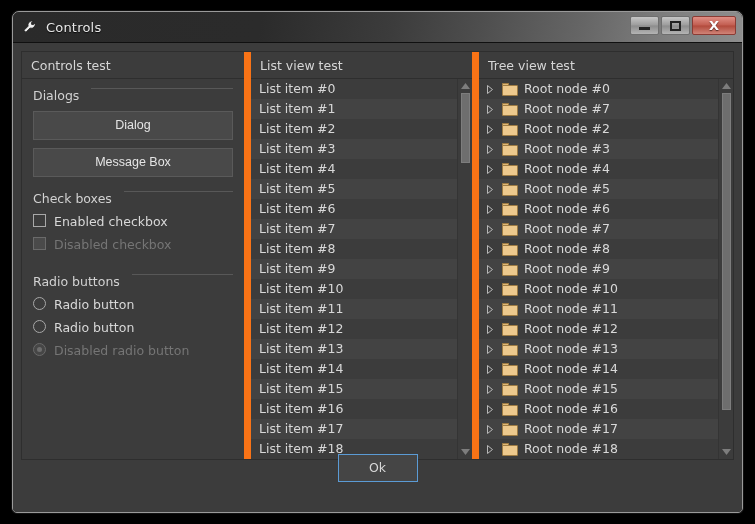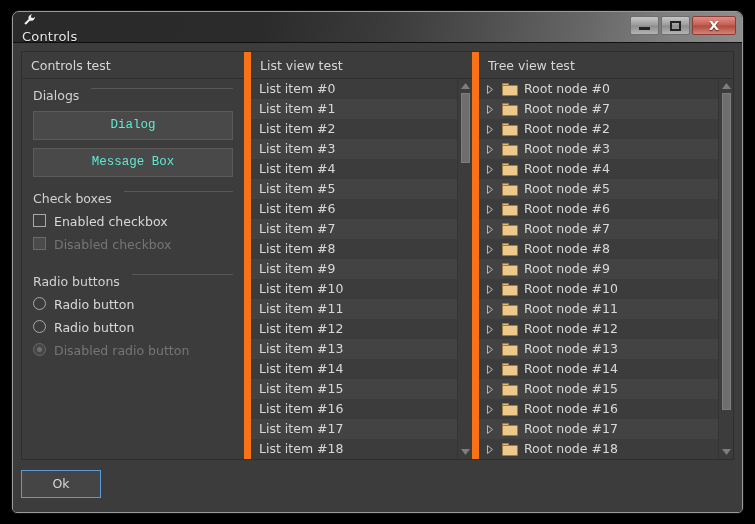--- a/index.html
+++ b/index.html
@@ -24,23 +24,22 @@
 
   
   .titlebar {
     position: relative;
     height: 31px;
     background: linear-gradient(100deg,
         #2a2a2a 0%, #2b2b2b 34%, #3c3c3c 52%,
         #4e4e4e 64%, #666666 78%, #808080 90%, #8e8e8e 100%);
     border-bottom: 1px solid #101010;
     display: flex;
-    align-items: flex-start;
+    align-items: center;
     padding-left: 9px;
-    flex-direction: column;
   }
   .title-icon {
     width: 17px; height: 17px;
     margin-right: 7px;
     display: flex; align-items: center; justify-content: center;
     flex: 0 0 auto;
   }
   .title-text {
     color: #e8e8e8;
     font-size: 13px;
@@ -136,25 +135,25 @@
     background: #585858;
   }
 
   .btn {
     display: block;
     width: 100%;
     height: 29px;
     line-height: 27px;
     text-align: center;
     font-size: 12.5px;
-    color: #5eead4;
+    color: #e5e5e5;
     background: #494949;
     border: 1px solid #5a5a5a;
     margin-bottom: 6px;
-    font-family: Liberation Mono, monospace;
+    font-family: Liberation Sans, sans-serif;
     margin-top: 8px;
   }
 
   .check-row, .radio-row {
     display: flex;
     height: 21px;
     gap: 8px;
     margin-bottom: 2px;
     font-size: 12.5px;
     color: #d8d8d8;
@@ -266,25 +265,25 @@
     left: 3px;
     width: 9px;
     background: #6e6e6e;
     border: 1px solid #7d7d7d;
   }
 
   
   .footer {
     position: absolute;
     left: 8px; right: 8px;
-    bottom: 8px;
+    bottom: 24px;
     height: 40px;
     display: flex;
     align-items: center;
-    justify-content: flex-start;
+    justify-content: center;
   }
   .ok-btn {
     width: 80px; height: 28px;
     line-height: 26px;
     text-align: center;
     font-size: 12.5px;
     color: #d8d8d8;
     background: #454545;
     border: 1px solid #5b9bd5;
     font-family: "DejaVu Sans", sans-serif;

